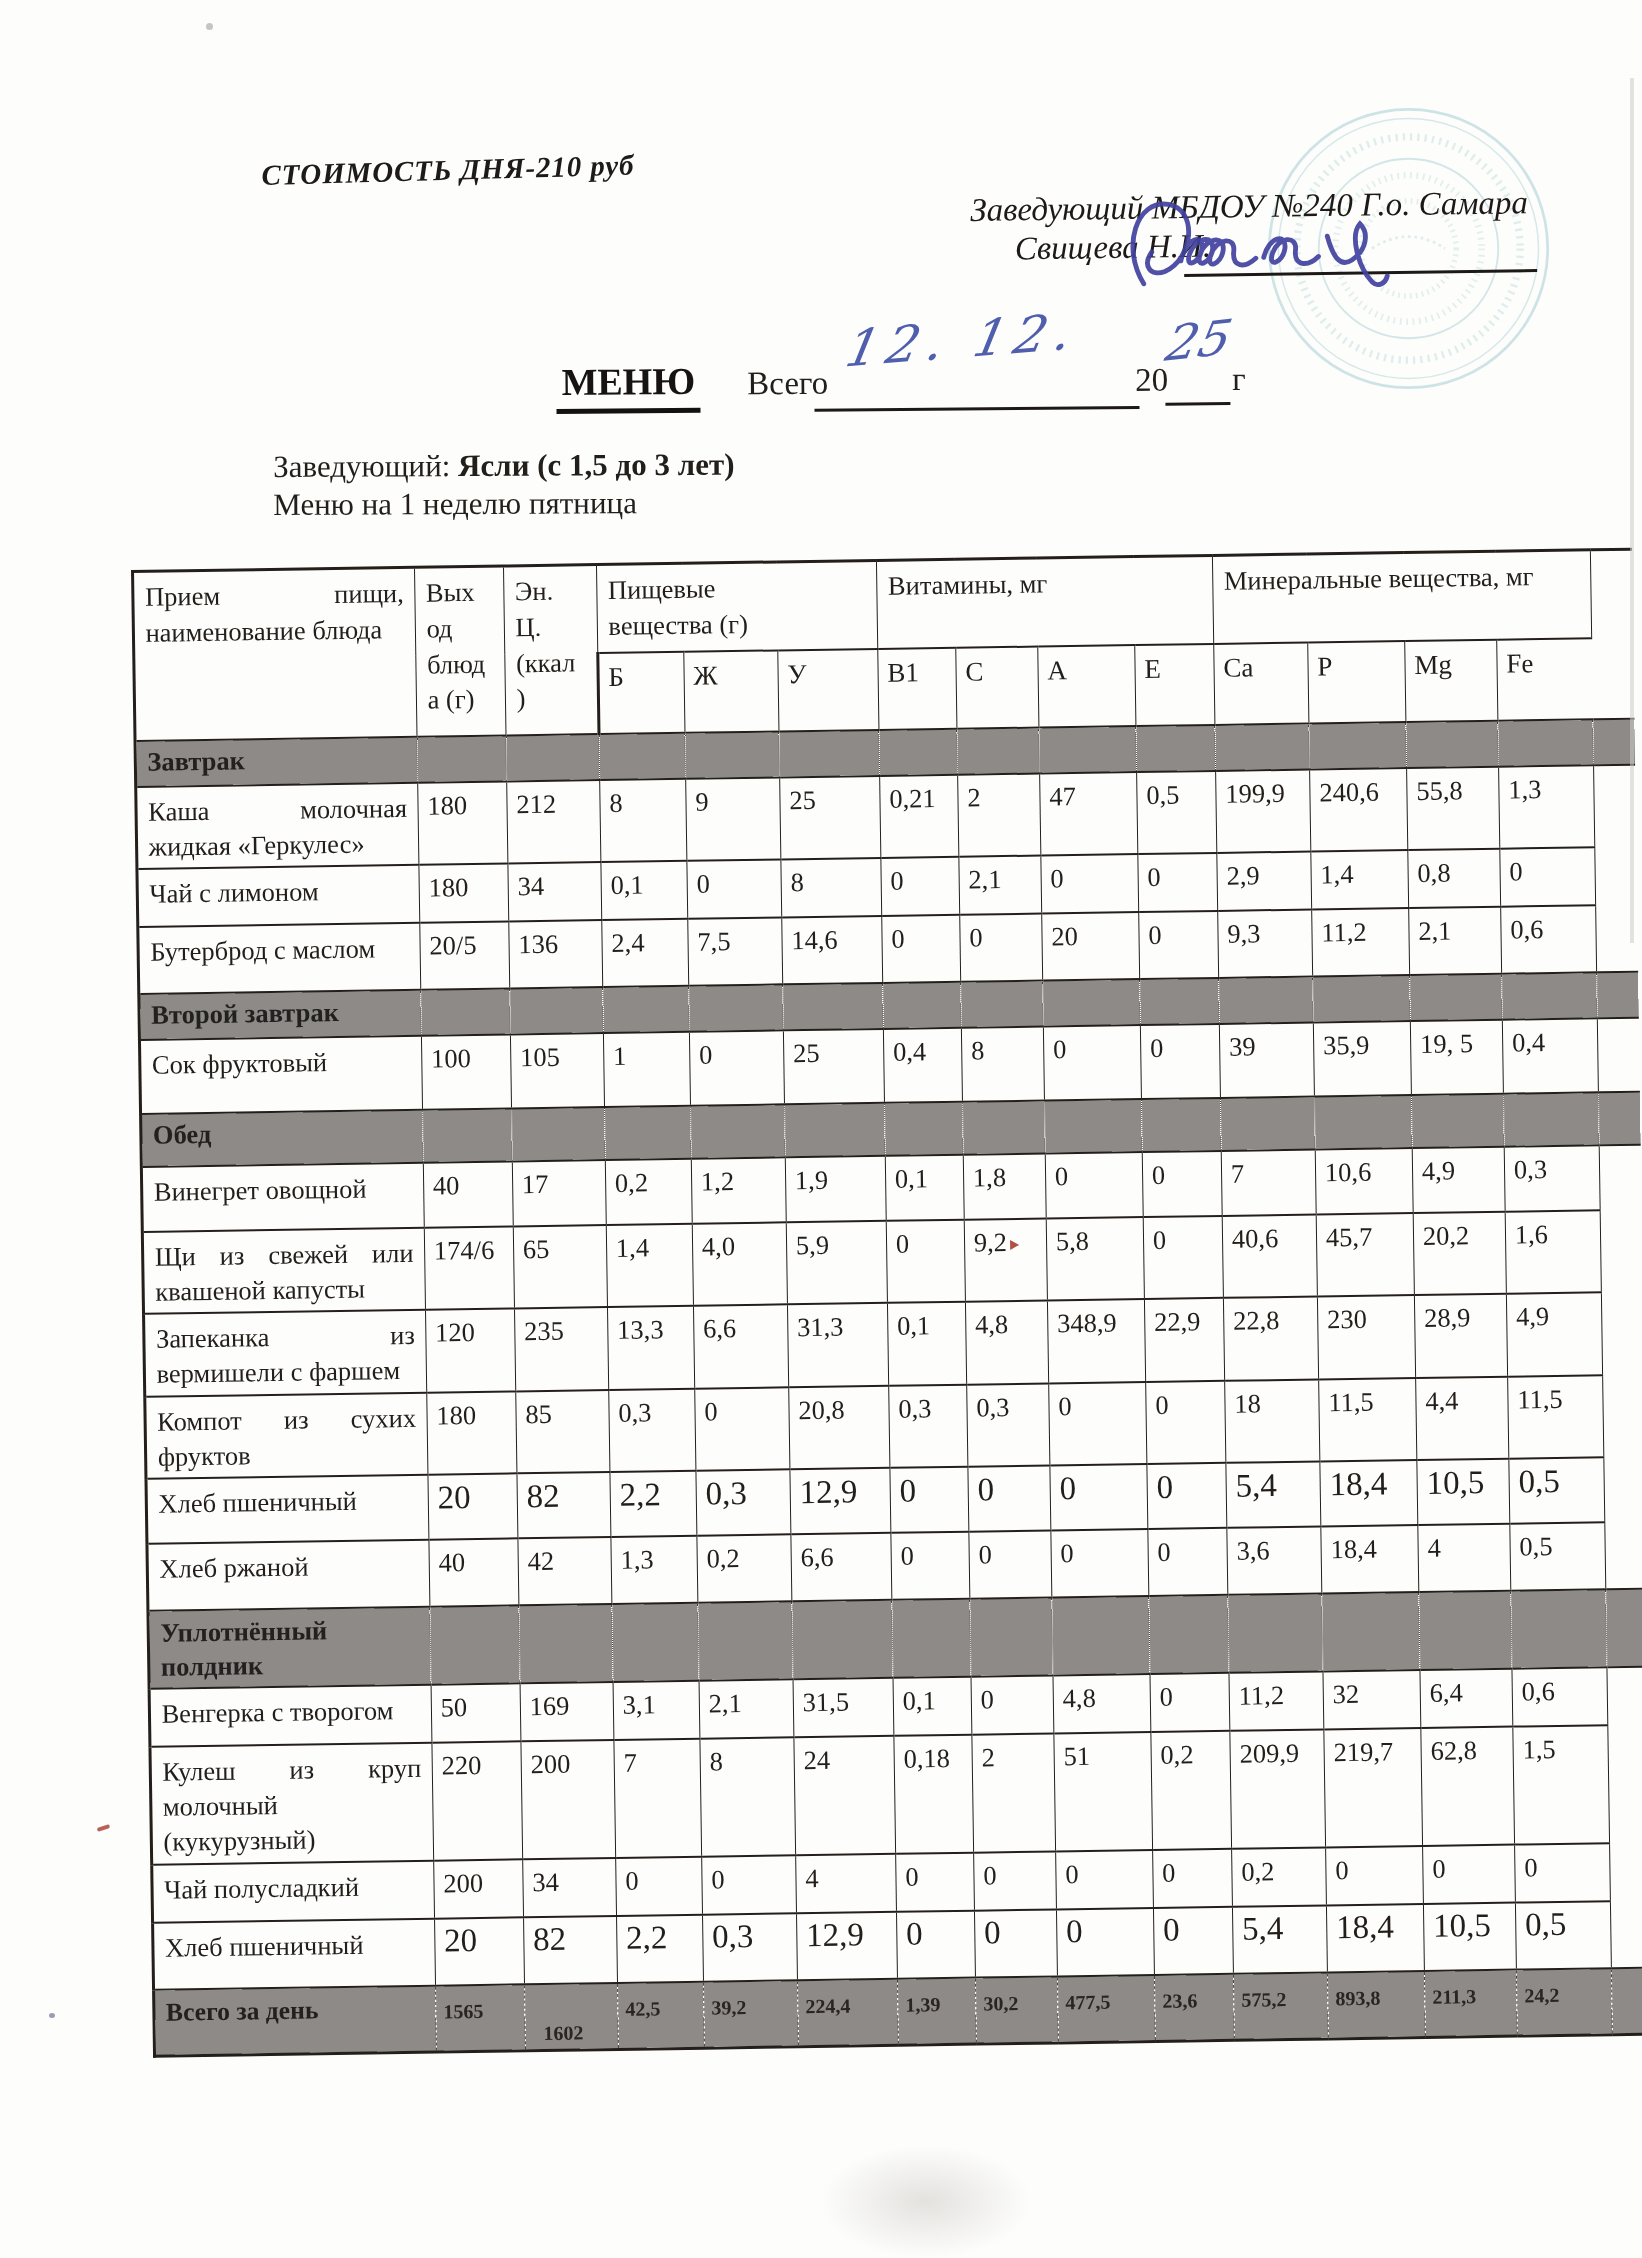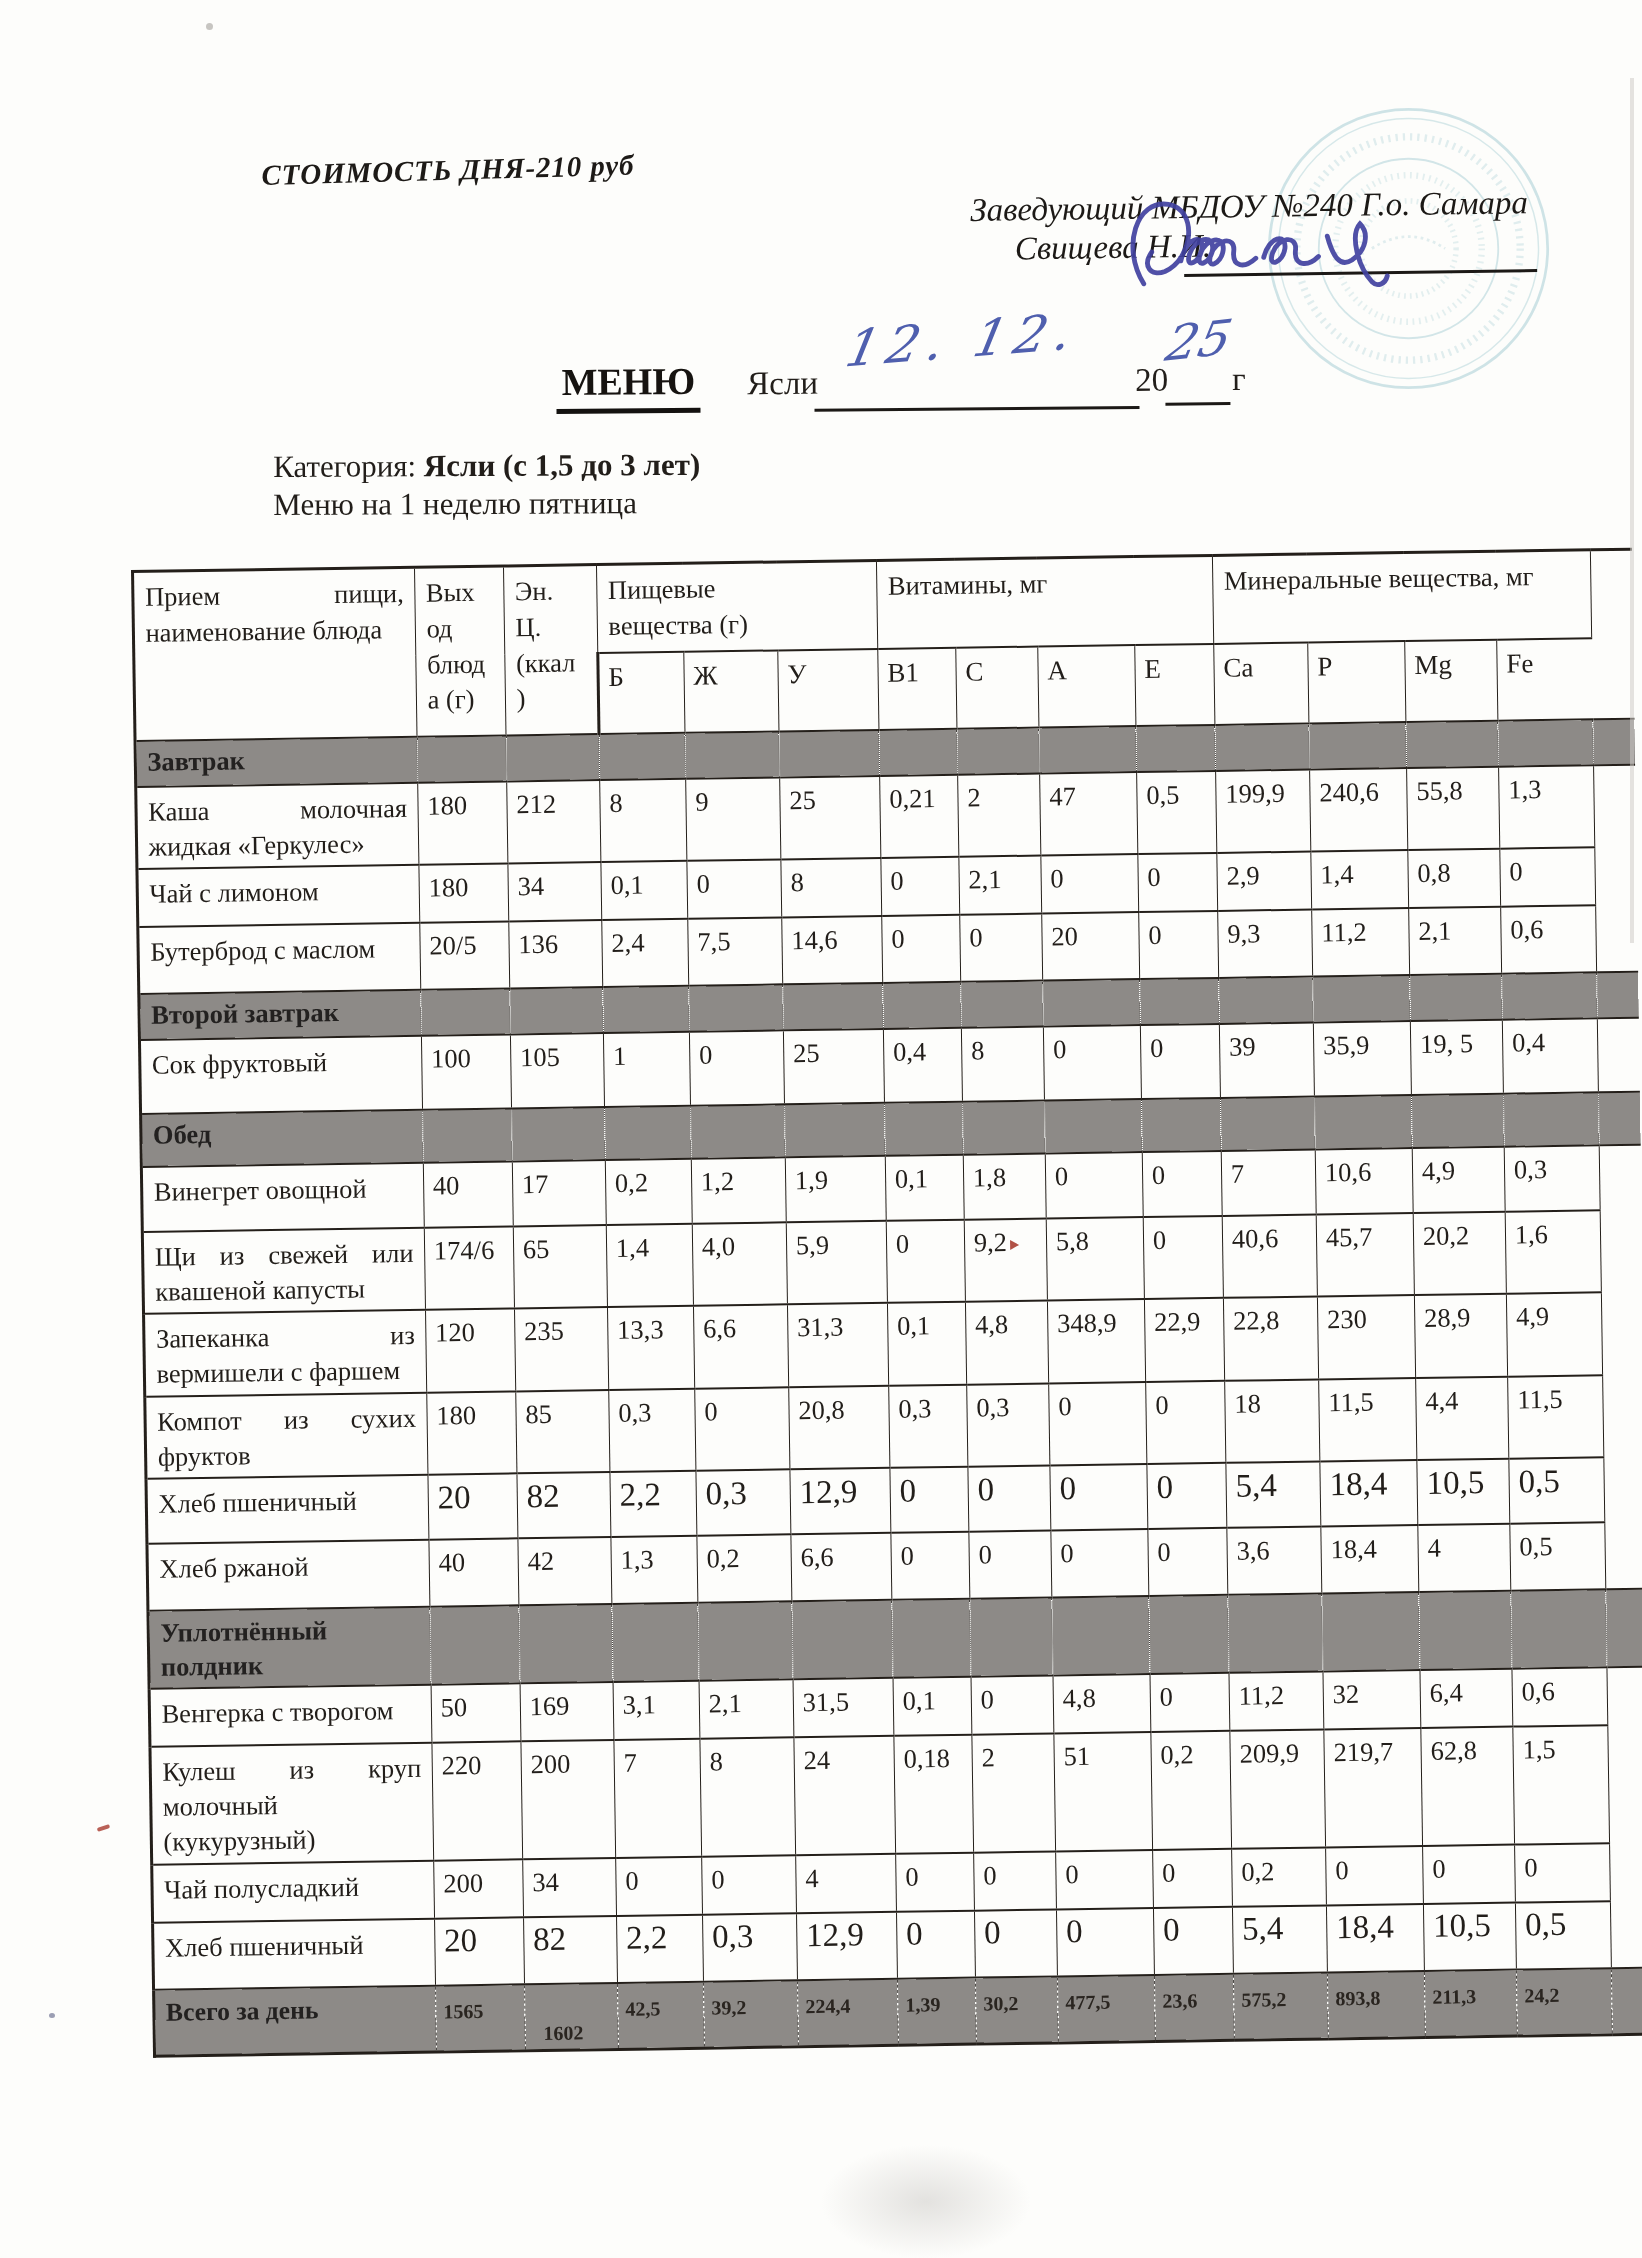--- a/index.html
+++ b/index.html
@@ -112,32 +112,32 @@
 <div class="cost-line">СТОИМОСТЬ ДНЯ-210  руб</div>
 
 <div class="director-block">
   <div class="director-line">Заведующий МБДОУ №240 Г.о. Самара</div>
   <div class="director-name">Свищева Н.И.</div>
   <div class="director-underline"></div>
 </div>
 
 <div class="menu-line">
   <span class="menu-title">МЕНЮ</span>
-  <span class="date-label">Ясли</span>
+  <span class="date-label">Всего</span>
   <span class="date-underline"></span>
   <span class="date-hand">12. 12.</span>
   <span class="year-prefix">20</span>
   <span class="year-underline"></span>
   <span class="year-hand">25</span>
   <span class="year-suffix">г</span>
 </div>
 
 <div class="category-block">
   <div>
-    <span>Категория:</span>
+    <span>Заведующий:</span>
     <span class="category-value">Ясли (с 1,5 до 3 лет)</span>
   </div>
   <div>Меню на 1 неделю пятница</div>
 </div>
 
 <div class="table-wrap">
   <table class="mtable">
     <colgroup>
       <col style="width:282px">
         <col style="width:89px">

